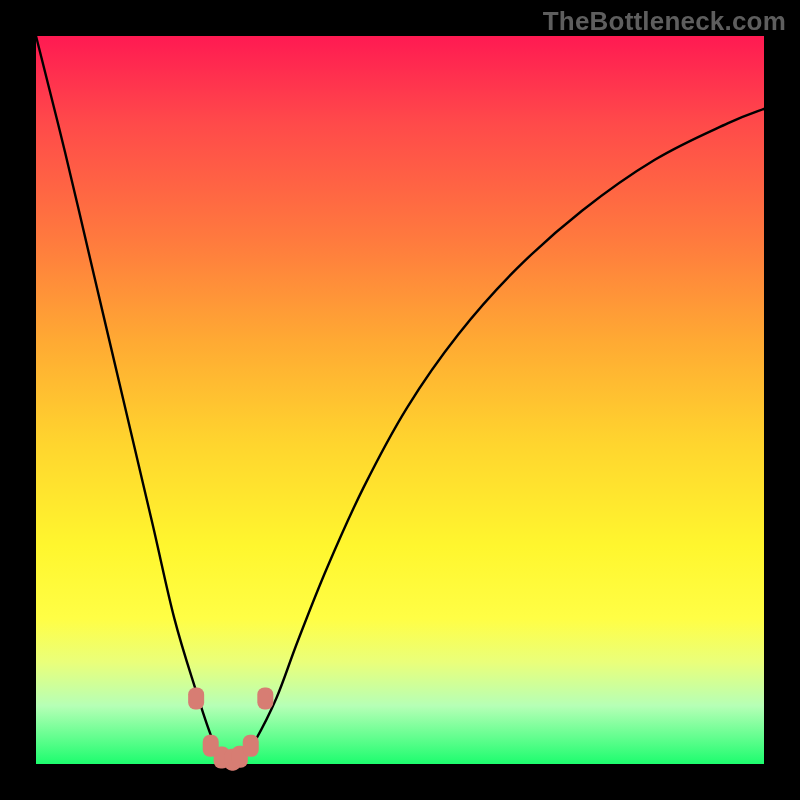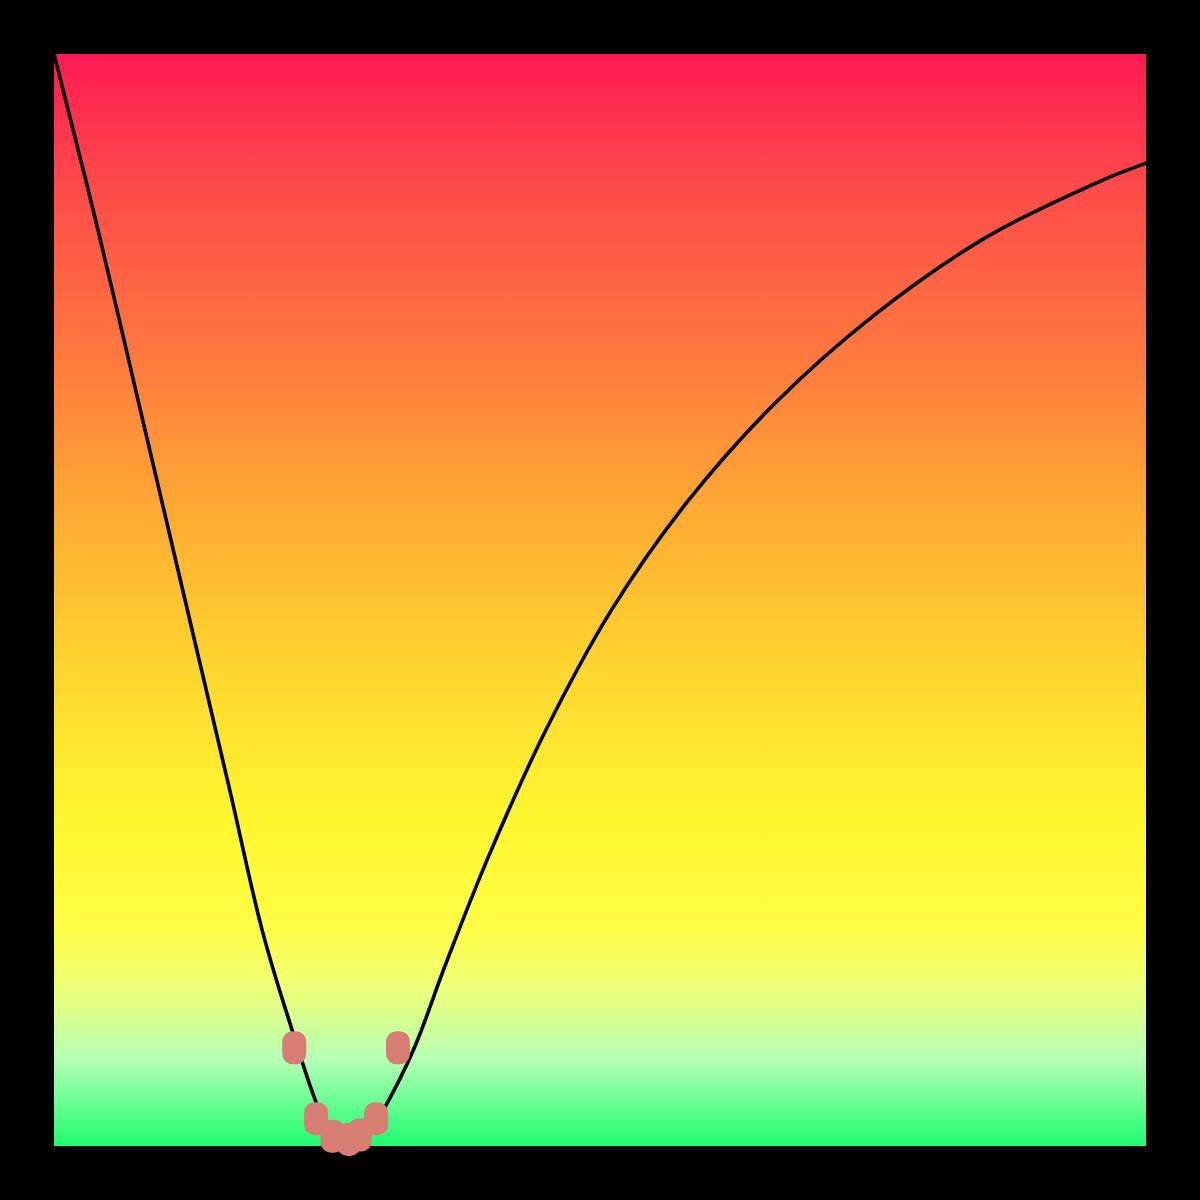--- a/index.html
+++ b/index.html
@@ -57,20 +57,21 @@
   }
   .marker {
     fill: #d77d73;
     stroke: none;
   }
 </style>
 </head>
 <body>
 
 <div class="frame">
+  <div class="watermark">TheBottleneck.com</div>
   <div class="plot">
     <svg class="curve" viewBox="0 0 728 728" preserveAspectRatio="none">
       <path id="curve-path" fill="none" stroke="#000" stroke-width="2.4" stroke-linecap="round" stroke-linejoin="round" d="M 0,0 C 5.2416,20.966400000000004 18.6368,73.23680000000003 29.12,116.48000000000002 C 39.6032,159.72320000000002 47.756800000000005,195.68639999999996 58.24,240.23999999999995 C 68.7232,284.79359999999997 76.8768,319.4464 87.36,364 C 97.8432,408.5536 107.30720000000001,448.448 116.48,487.76 C 125.6528,527.072 130.45759999999999,552.2608 138.32,582.4 C 146.1824,612.5391999999999 153.608,634.2336 160.16,655.2 C 166.712,676.1664000000001 170.1336,687.0864 174.72,698.88 C 179.3064,710.6736 181.70880000000002,715.4784000000001 185.64000000000001,720.72 C 189.5712,725.9616 192.6288,728 196.56,728 C 200.4912,728 203.5488,724.6512 207.48,720.72 C 211.41119999999998,716.7888 212.5032,716.6432 218.4,706.16 C 224.29680000000002,695.6768 232.3776,680.8256 240.24,662.48 C 248.10240000000002,644.1344 252.9072,627.8272 262.08,604.24 C 271.2528,580.6528000000001 279.40639999999996,558.9584000000001 291.2,531.44 C 302.9936,503.92160000000007 313.1856,480.1888 327.6,451.36 C 342.0144,422.5312 354.24480000000005,398.7984 371.28000000000003,371.28000000000003 C 388.3152,343.76160000000004 402.58399999999995,323.37760000000003 422.23999999999995,298.48 C 441.89599999999996,273.5824 458.20320000000004,255.2368 480.48,232.95999999999998 C 502.7568,210.68319999999997 521.1024,194.37600000000003 546,174.72000000000003 C 570.8976,155.06400000000002 592.592,139.4848 618.8,123.75999999999999 C 645.0079999999999,108.03519999999999 671.944,96.53280000000002 691.6,87.36000000000001 C 711.2560000000001,78.1872 721.448,75.42079999999997 728,72.79999999999995"></path>
       <g id="markers">
           <rect x="152.16" y="651.48" width="16" height="22" rx="7" class="marker"></rect>
           <rect x="166.72" y="698.8" width="16" height="22" rx="7" class="marker"></rect>
           <rect x="177.64000000000001" y="710.448" width="16" height="22" rx="7" class="marker"></rect>
           <rect x="188.56" y="712.632" width="16" height="22" rx="7" class="marker"></rect>
           <rect x="195.84000000000003" y="709.72" width="16" height="22" rx="7" class="marker"></rect>
           <rect x="206.76" y="698.8" width="16" height="22" rx="7" class="marker"></rect>

